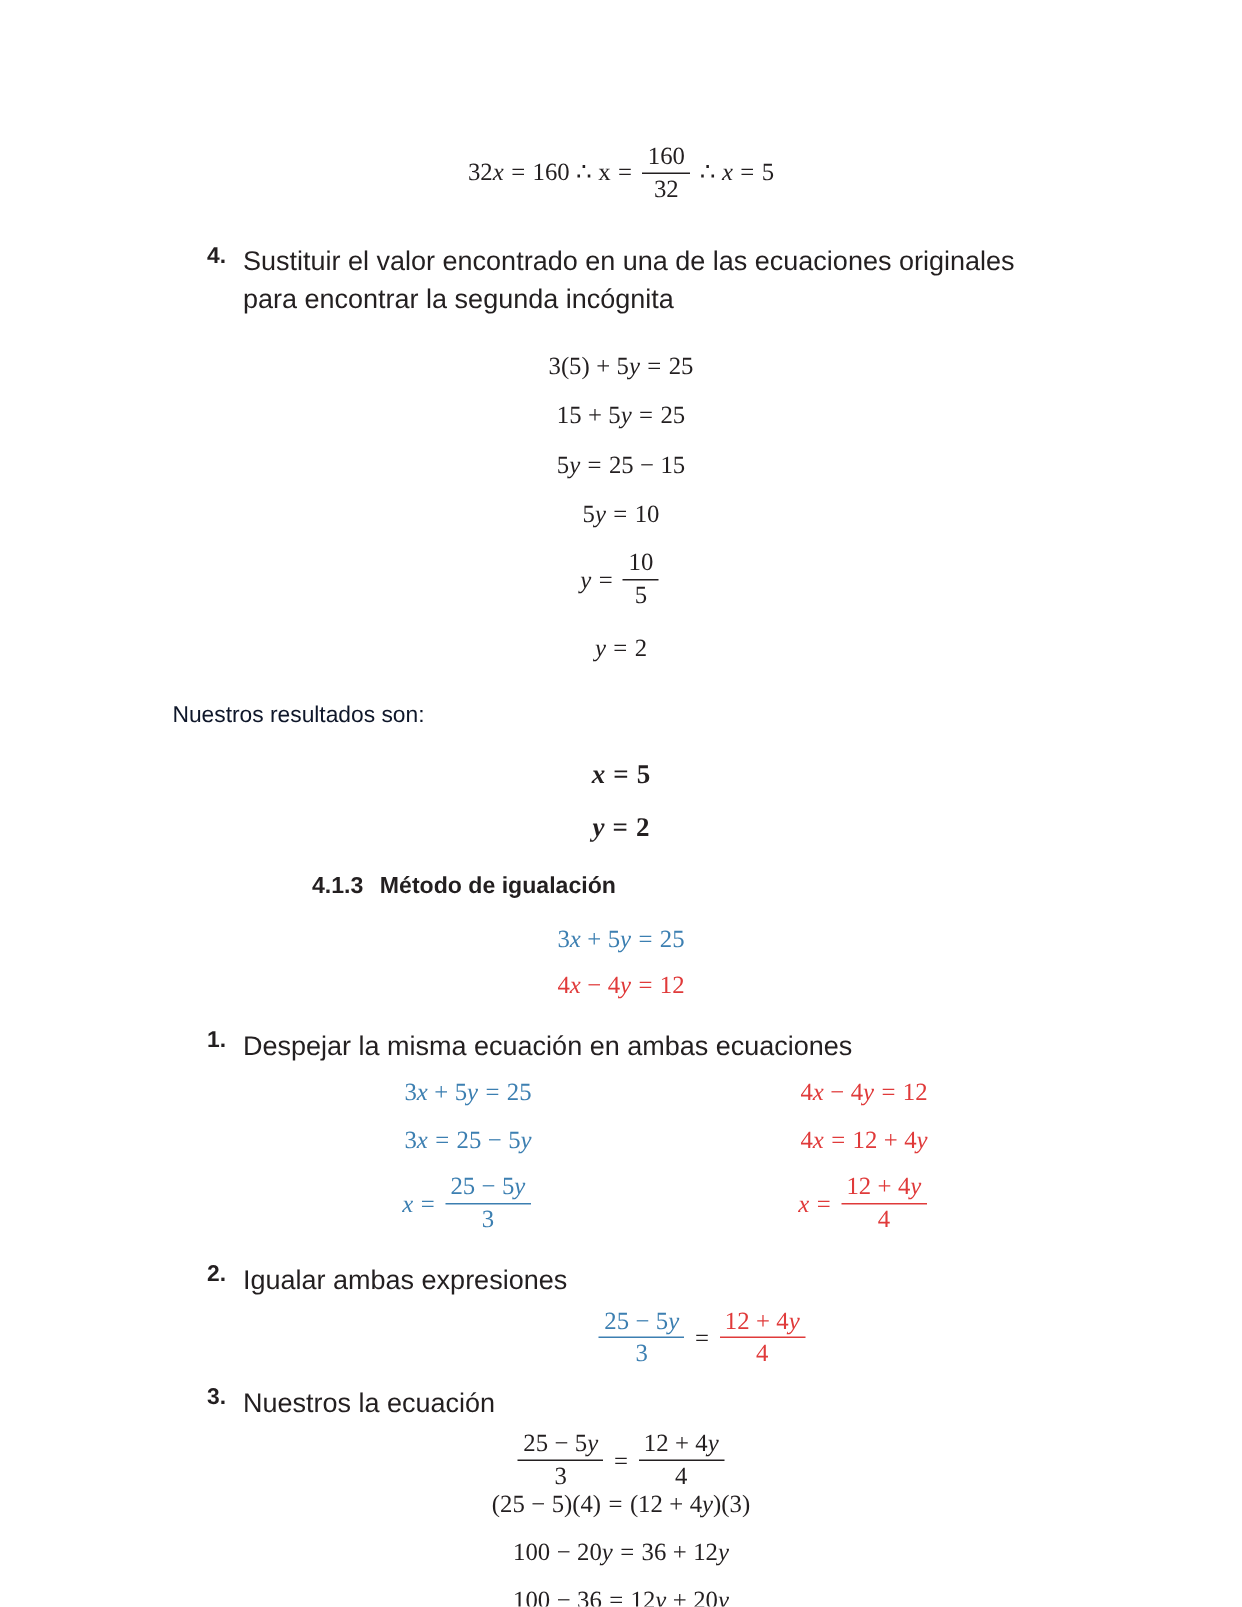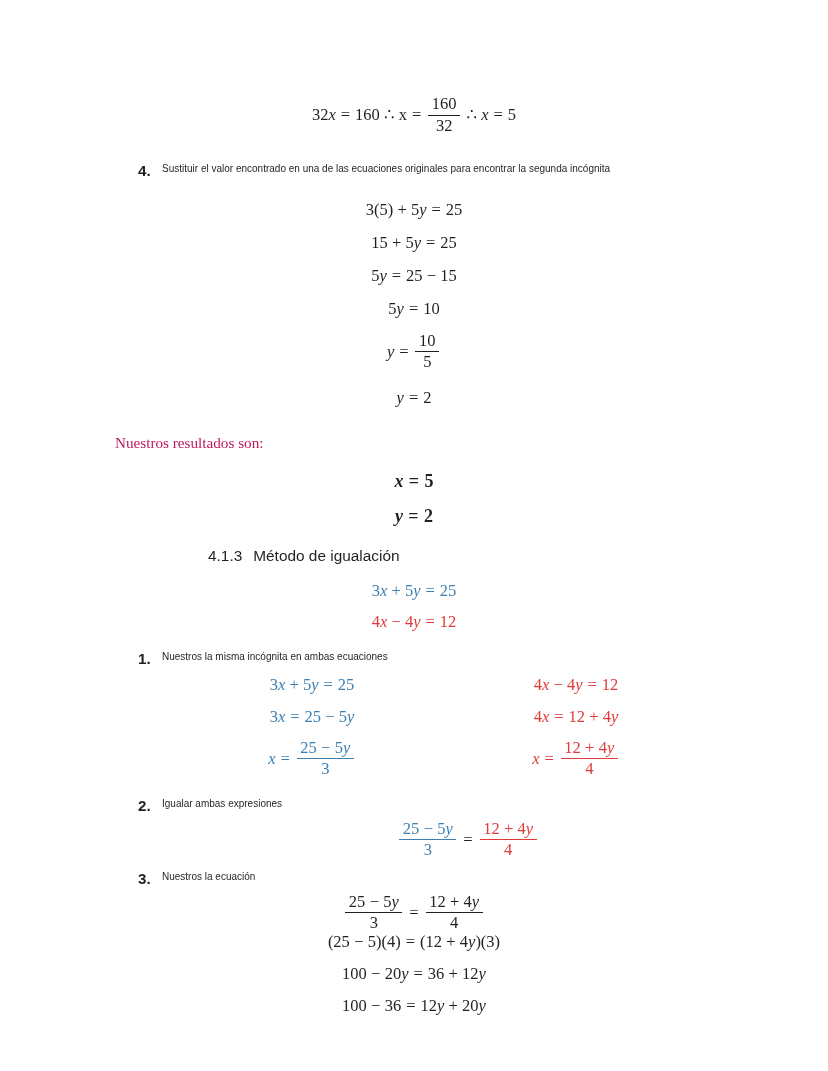--- a/index.html
+++ b/index.html
@@ -19,44 +19,44 @@
   .page {
     position: relative;
     width: 828px;
     height: 1071px;
     box-sizing: border-box;
     padding: 0;
   }
 
   
   .body-text {
-    font-family: Liberation Serif, serif;
+    font-family: Liberation Sans, sans-serif;
     font-size: 15.2px;
     line-height: 1.42;
-    color: #be185d;
+    color: #0f172a;
   }
 
   
   .num-item {
     display: flex;
     align-items: flex-start;
     margin-left: 138px;
     margin-right: 130px;
   }
   .num-item .num {
     font-weight: bold;
     font-size: 15.2px;
     width: 24px;
     flex: 0 0 24px;
     text-align: left;
     color: #231f20;
   }
   .num-item .num-text {
     flex: 1 1 auto;
-    font-size: 10px;
+    font-size: 18px;
     line-height: 1.42;
   }
 
   .plain-line {
     margin-left: 115px;
     font-size: 15.2px;
   }
 
   
   .math {
@@ -107,21 +107,21 @@
 
   .bold-res {
     font-family: "Liberation Serif", serif;
     font-weight: bold;
     font-size: 18px;
   }
 
   
   .heading {
     font-family: "Liberation Sans", sans-serif;
-    font-weight: normal;
+    font-weight: bold;
     font-size: 15.4px;
     margin-left: 208px;
     color: #231f20;
   }
   .heading .hnum { margin-right: 11px; }
 
   
   .two-col {
     display: flex;
     width: 100%;
@@ -266,21 +266,21 @@
       <span class="op">−</span>
       <span>4</span>
         <span class="it">y</span>
       <span class="eq">=</span>
       <span>12</span>
     </span>
   </div>
 
   <div class="num-item" style="margin-top:18px;">
     <span class="num">1.</span>
-    <span class="num-text">Nuestros la misma incógnita en ambas ecuaciones</span>
+    <span class="num-text">Despejar la misma ecuación en ambas ecuaciones</span>
   </div>
 
   <div class="two-col" style="margin-top:9px;">
     <div>
       <span class="math blue">
         <span>3</span>
           <span class="it">x</span>
         <span class="op">+</span>
         <span>5</span>
           <span class="it">y</span>

